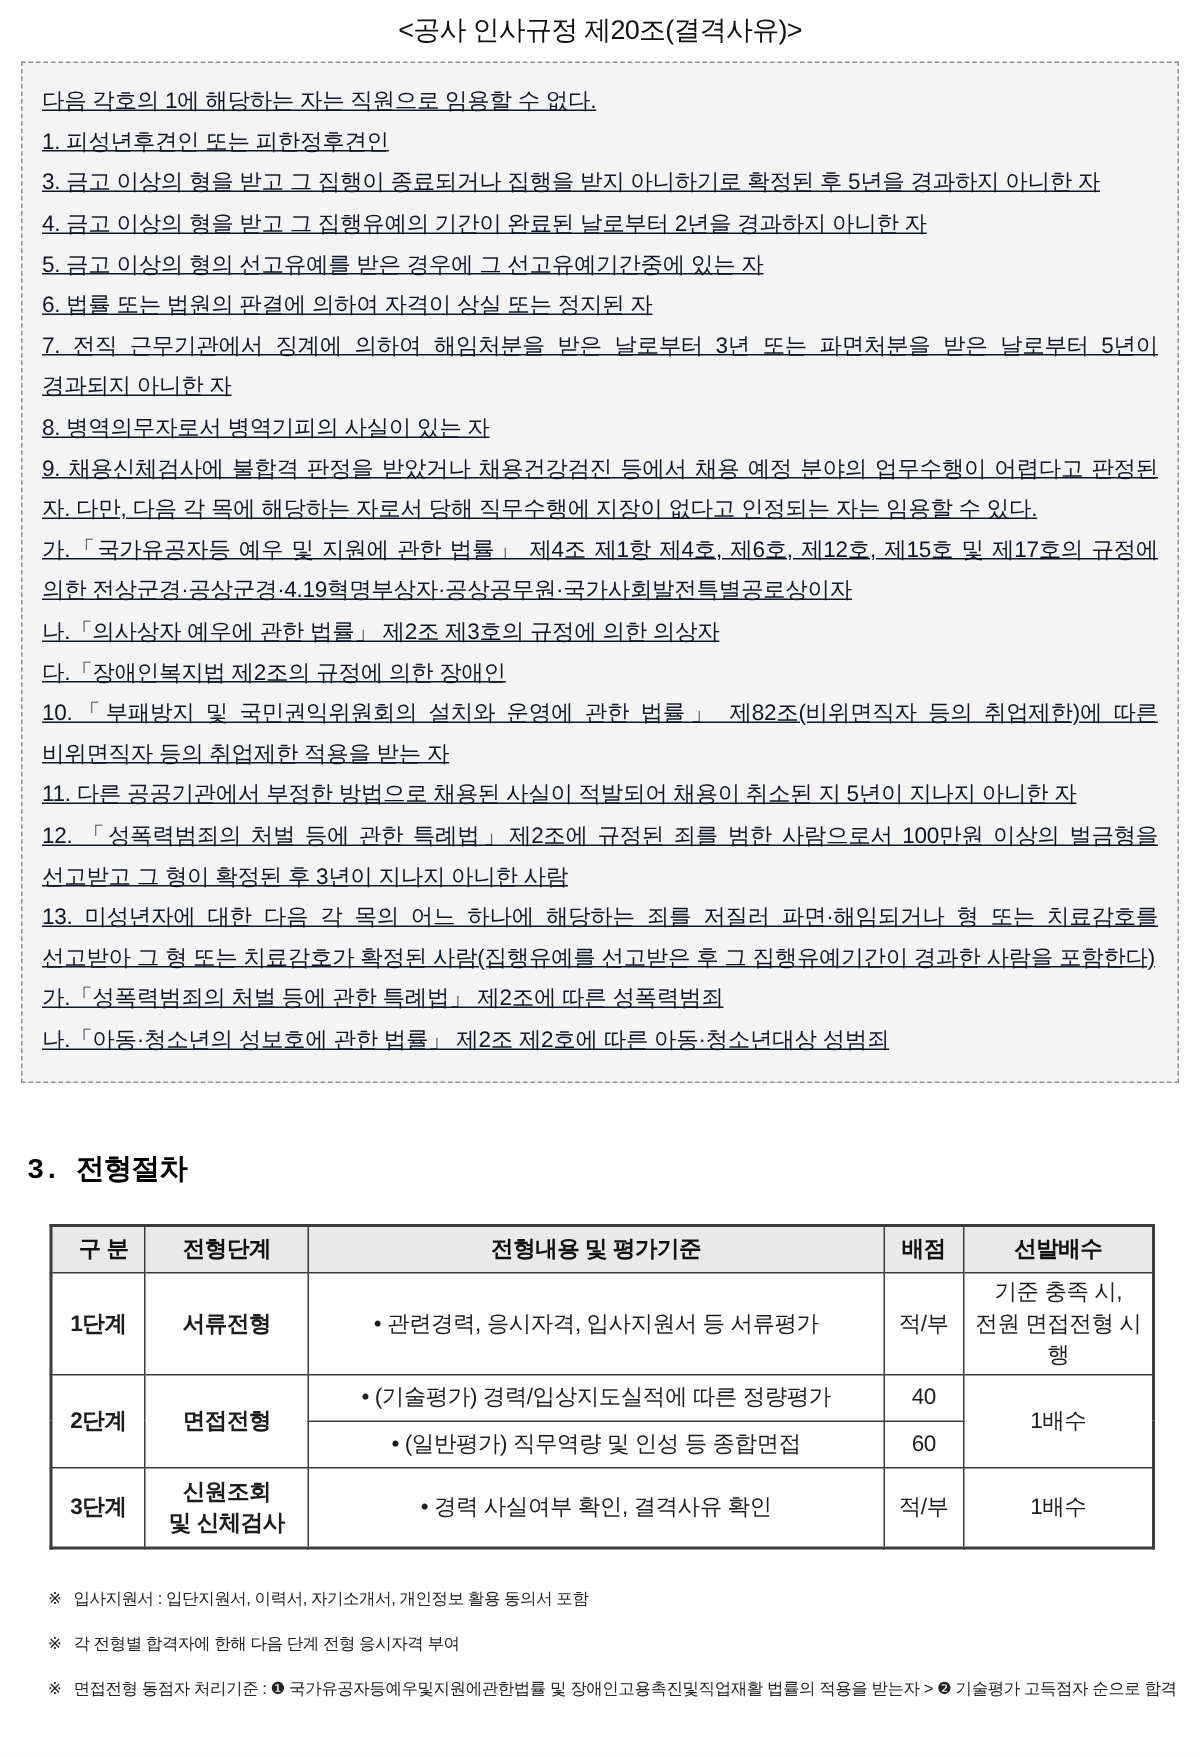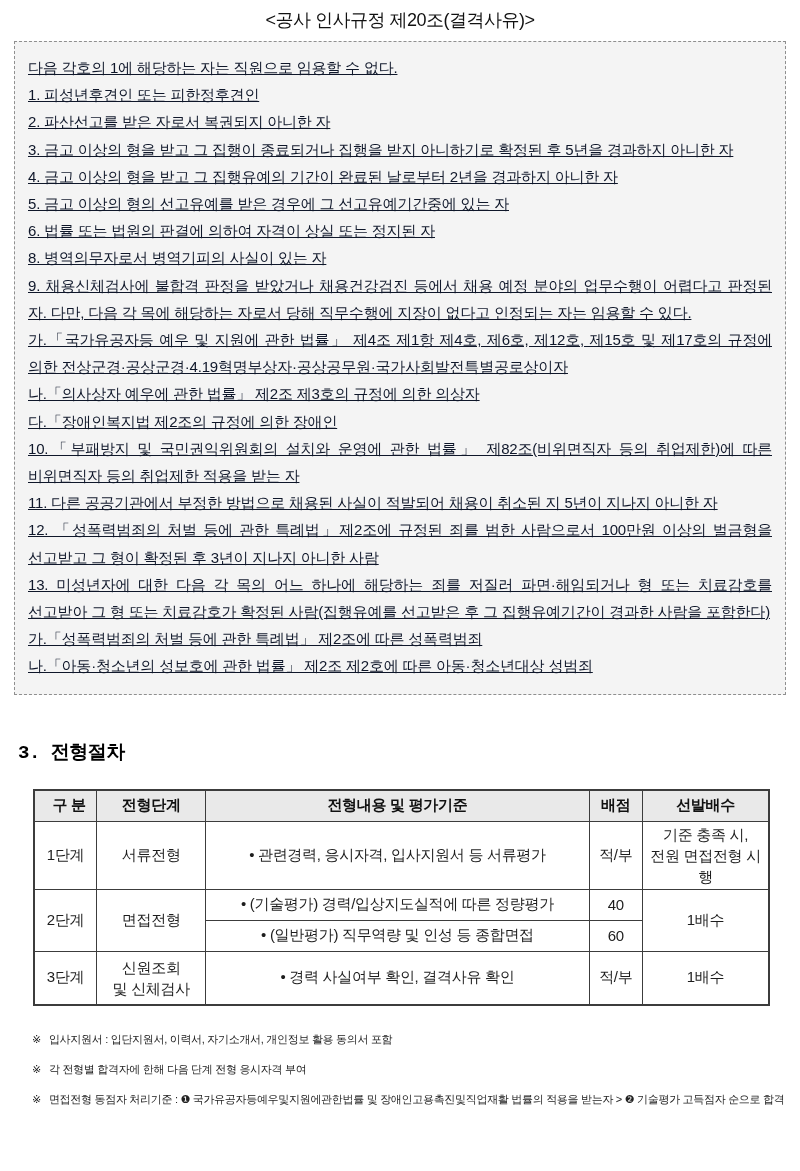--- a/index.html
+++ b/index.html
@@ -48,21 +48,21 @@
   }
   .proc-table th{
     background:#e9e9e9;font-weight:bold;height:26px;color:#111;
   }
   .col-step{width:62px;}
   .col-stage{width:108px;}
   .col-criteria{width:379px;}
   .col-points{width:53px;}
   .col-selection{width:125px;}
   .th-step{letter-spacing:7px;text-indent:7px;margin-left:44px;}
-  .cell-bold{font-weight:normal;}
+  .cell-bold{font-weight:bold;}
   .cell-left{text-align:left;padding-left:9px;}
   .row-tall td{height:44px;}
   .row-mid td{height:26px;}
   .row-last td{height:48px;}
   .two-line span{display:block;line-height:21px;}
   .notes{margin:18px 0 0 32px;}
   .notes p{
     margin:0;font-size:11px;line-height:30px;color:#222;
     letter-spacing:-0.3px;
     padding-left:34px;text-indent:-34px;
@@ -71,25 +71,25 @@
   .note-marker{margin-right:8px;}
 </style>
 </head>
 <body>
 
 <div class="doc-title">&lt;공사 인사규정 제20조(결격사유)&gt;</div>
 
 <div class="reg-box">
   <p>다음 각호의 1에 해당하는 자는 직원으로 임용할 수 없다.</p>
   <p>1. 피성년후견인 또는 피한정후견인</p>
-  <p>2. 파산선고를 받은 자로서 복권되지 아니한 자</p>
   <p>3. 금고 이상의 형을 받고 그 집행이 종료되거나 집행을 받지 아니하기로 확정된 후 5년을 경과하지 아니한 자</p>
   <p>4. 금고 이상의 형을 받고 그 집행유예의 기간이 완료된 날로부터 2년을 경과하지 아니한 자</p>
   <p>5. 금고 이상의 형의 선고유예를 받은 경우에 그 선고유예기간중에 있는 자</p>
   <p>6. 법률 또는 법원의 판결에 의하여 자격이 상실 또는 정지된 자</p>
+  <p>7. 전직 근무기관에서 징계에 의하여 해임처분을 받은 날로부터 3년 또는 파면처분을 받은 날로부터 5년이 경과되지 아니한 자</p>
   <p>8. 병역의무자로서 병역기피의 사실이 있는 자</p>
   <p>9. 채용신체검사에 불합격 판정을 받았거나 채용건강검진 등에서 채용 예정 분야의 업무수행이 어렵다고 판정된 자. 다만, 다음 각 목에 해당하는 자로서 당해 직무수행에 지장이 없다고 인정되는 자는 임용할 수 있다.</p>
   <p>가.「국가유공자등 예우 및 지원에 관한 법률」 제4조 제1항 제4호, 제6호, 제12호, 제15호 및 제17호의 규정에 의한 전상군경·공상군경·4.19혁명부상자·공상공무원·국가사회발전특별공로상이자</p>
   <p>나.「의사상자 예우에 관한 법률」 제2조 제3호의 규정에 의한 의상자</p>
   <p>다.「장애인복지법 제2조의 규정에 의한 장애인</p>
   <p>10.「부패방지 및 국민권익위원회의 설치와 운영에 관한 법률」 제82조(비위면직자 등의 취업제한)에 따른 비위면직자 등의 취업제한 적용을 받는 자</p>
   <p>11. 다른 공공기관에서 부정한 방법으로 채용된 사실이 적발되어 채용이 취소된 지 5년이 지나지 아니한 자</p>
   <p>12. 「성폭력범죄의 처벌 등에 관한 특례법」제2조에 규정된 죄를 범한 사람으로서 100만원 이상의 벌금형을 선고받고 그 형이 확정된 후 3년이 지나지 아니한 사람</p>
   <p>13. 미성년자에 대한 다음 각 목의 어느 하나에 해당하는 죄를 저질러 파면·해임되거나 형 또는 치료감호를 선고받아 그 형 또는 치료감호가 확정된 사람(집행유예를 선고받은 후 그 집행유예기간이 경과한 사람을 포함한다)</p>
   <p>가.「성폭력범죄의 처벌 등에 관한 특례법」 제2조에 따른 성폭력범죄</p>

